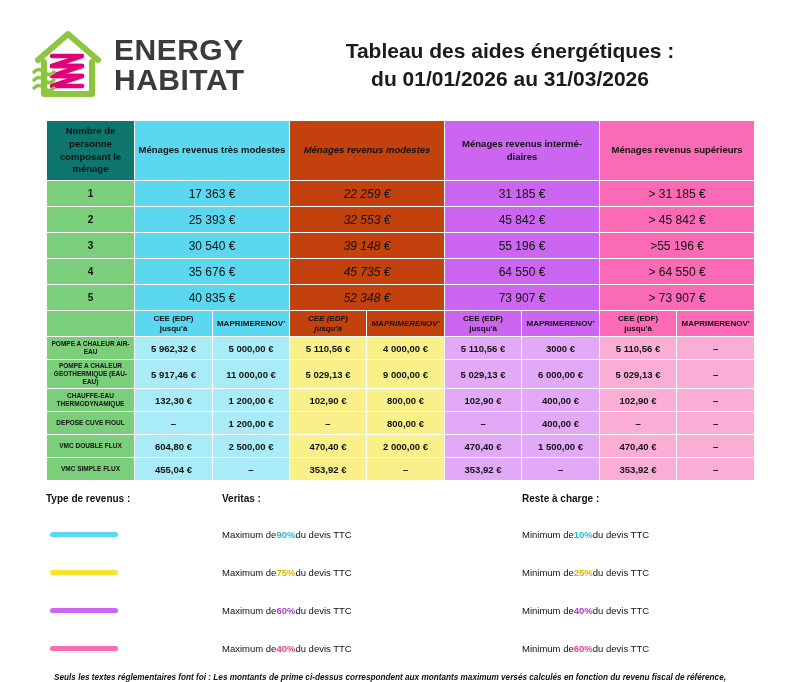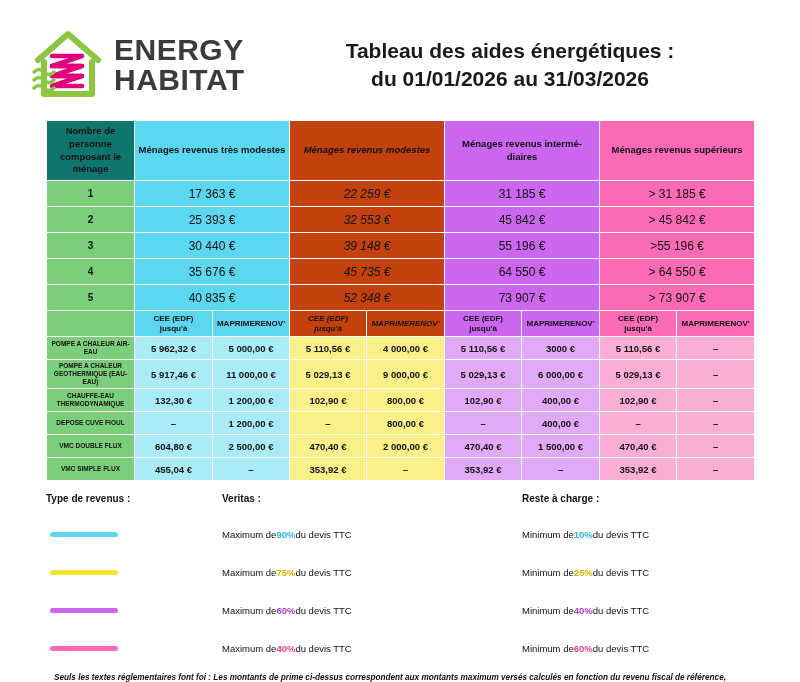--- a/index.html
+++ b/index.html
@@ -205,21 +205,21 @@
         </tr>
         <tr>
           <td class="c-green-d row-num">2</td>
           <td class="c-cyan val" colspan="2">25 393 €</td>
           <td class="c-yellow val" colspan="2">32 553 €</td>
           <td class="c-purple val" colspan="2">45 842 €</td>
           <td class="c-pink val" colspan="2">&gt; 45 842 €</td>
         </tr>
         <tr>
           <td class="c-green-d row-num">3</td>
-          <td class="c-cyan val" colspan="2">30 440 €</td>
+          <td class="c-cyan val" colspan="2">30 540 €</td>
           <td class="c-yellow val" colspan="2">39 148 €</td>
           <td class="c-purple val" colspan="2">55 196 €</td>
           <td class="c-pink val" colspan="2">&gt;55 196 €</td>
         </tr>
         <tr>
           <td class="c-green-d row-num">4</td>
           <td class="c-cyan val" colspan="2">35 676 €</td>
           <td class="c-yellow val" colspan="2">45 735 €</td>
           <td class="c-purple val" colspan="2">64 550 €</td>
           <td class="c-pink val" colspan="2">&gt; 64 550 €</td>

